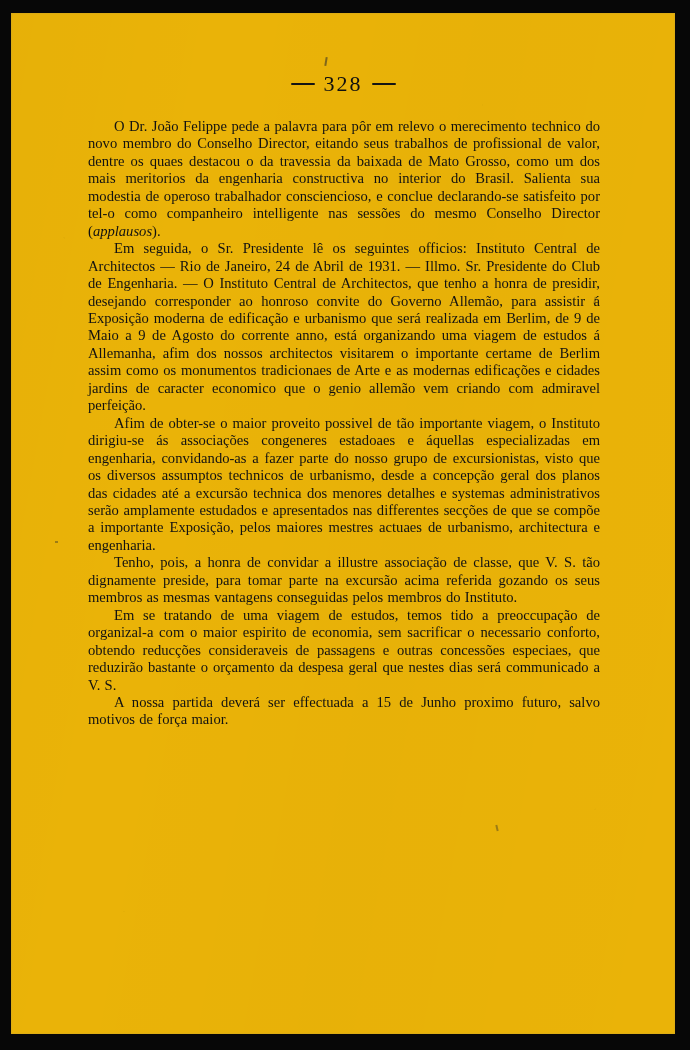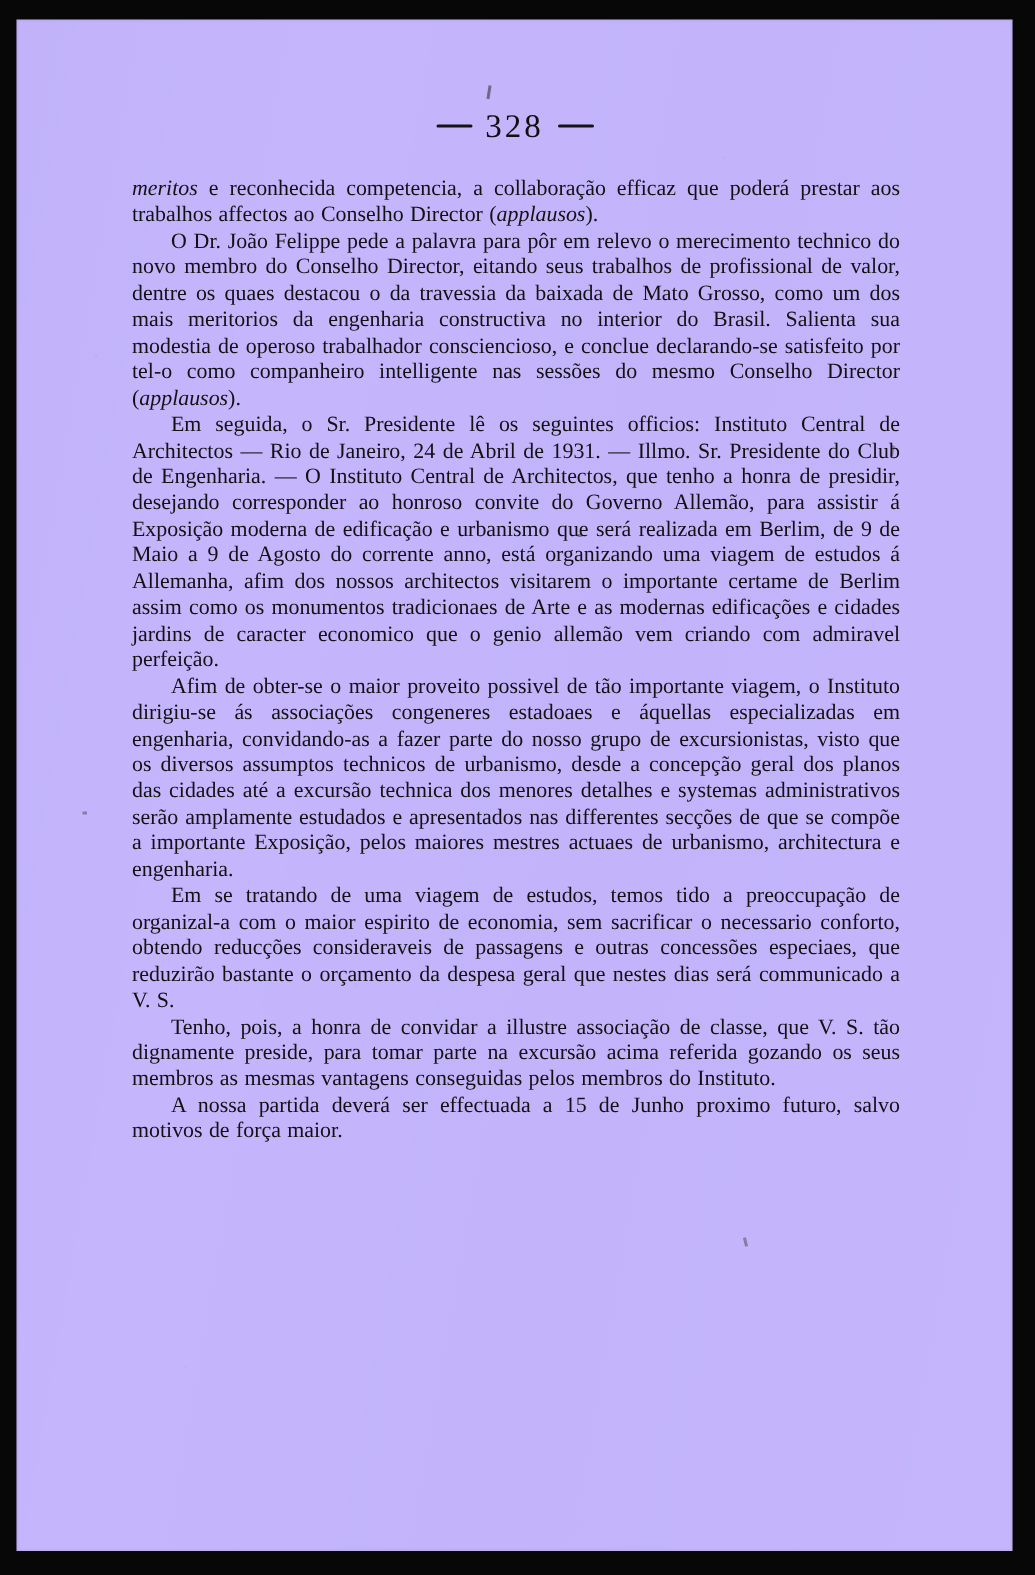--- a/index.html
+++ b/index.html
@@ -21,21 +21,21 @@
     height: 1050px;
     background: #070707;
   }
 
   #page-sheet {
     position: absolute;
     left: 11px;
     top: 13px;
     width: 664px;
     height: 1021px;
-    background: #c4b5fd;
+    background: #eab308;
     box-shadow: inset 0 0 2px rgba(120,120,120,0.35);
   }
 
   
   #paper-grain {
     position: absolute;
     left: 0; top: 0; right: 0; bottom: 0;
     background:
       radial-gradient(circle at 8% 22%, rgba(0,0,0,0.022) 0 1px, transparent 1px),
       radial-gradient(circle at 71% 9%, rgba(0,0,0,0.018) 0 1px, transparent 1px),
@@ -114,22 +114,21 @@
     <div class="speck" style="left:374px; top:343px; width:3px; height:2px; opacity:.45;"></div>
     <div class="speck" style="left:485px; top:812px; width:2px; height:6px; transform:rotate(-14deg); opacity:.4;"></div>
 
     <div id="folio">
       <span class="folio-inner">
         <span class="rule"></span><span>328</span><span class="rule"></span>
       </span>
     </div>
 
     <div id="textblock">
-        <p class="para noindent"><em>meritos</em><span> e reconhecida competencia, a collaboração efficaz que poderá prestar aos trabalhos affectos ao Conselho Director (</span><em>applausos</em><span>).</span></p>
         <p class="para"><span>O Dr. João Felippe pede a palavra para pôr em relevo o merecimento technico do novo membro do Conselho Director, eitando seus trabalhos de profissional de valor, dentre os quaes destacou o da travessia da baixada de Mato Grosso, como um dos mais meritorios da engenharia constructiva no interior do Brasil. Salienta sua modestia de operoso trabalhador consciencioso, e conclue declarando-se satisfeito por tel-o como companheiro intelligente nas sessões do mesmo Conselho Director (</span><em>applausos</em><span>).</span></p>
         <p class="para"><span>Em seguida, o Sr. Presidente lê os seguintes officios: Instituto Central de Architectos — Rio de Janeiro, 24 de Abril de 1931. — Illmo. Sr. Presidente do Club de Engenharia. — O Instituto Central de Architectos, que tenho a honra de presidir, desejando corresponder ao honroso convite do Governo Allemão, para assistir á Exposição moderna de edificação e urbanismo que será realizada em Berlim, de 9 de Maio a 9 de Agosto do corrente anno, está organizando uma viagem de estudos á Allemanha, afim dos nossos architectos visitarem o importante certame de Berlim assim como os monumentos tradicionaes de Arte e as modernas edificações e cidades jardins de caracter economico que o genio allemão vem criando com admiravel perfeição.</span></p>
         <p class="para"><span>Afim de obter-se o maior proveito possivel de tão importante viagem, o Instituto dirigiu-se ás associações congeneres estadoaes e áquellas especializadas em engenharia, convidando-as a fazer parte do nosso grupo de excursionistas, visto que os diversos assumptos technicos de urbanismo, desde a concepção geral dos planos das cidades até a excursão technica dos menores detalhes e systemas administrativos serão amplamente estudados e apresentados nas differentes secções de que se compõe a importante Exposição, pelos maiores mestres actuaes de urbanismo, architectura e engenharia.</span></p>
+        <p class="para"><span>Tenho, pois, a honra de convidar a illustre associação de classe, que V. S. tão dignamente preside, para tomar parte na excursão acima referida gozando os seus membros as mesmas vantagens conseguidas pelos membros do Instituto.</span></p>
         <p class="para"><span>Em se tratando de uma viagem de estudos, temos tido a preoccupação de organizal-a com o maior espirito de economia, sem sacrificar o necessario conforto, obtendo reducções consideraveis de passagens e outras concessões especiaes, que reduzirão bastante o orçamento da despesa geral que nestes dias será communicado a V. S.</span></p>
-        <p class="para"><span>Tenho, pois, a honra de convidar a illustre associação de classe, que V. S. tão dignamente preside, para tomar parte na excursão acima referida gozando os seus membros as mesmas vantagens conseguidas pelos membros do Instituto.</span></p>
         <p class="para"><span>A nossa partida deverá ser effectuada a 15 de Junho proximo futuro, salvo motivos de força maior.</span></p>
       </div>
   </div>
 </div>
 
 </body></html>

